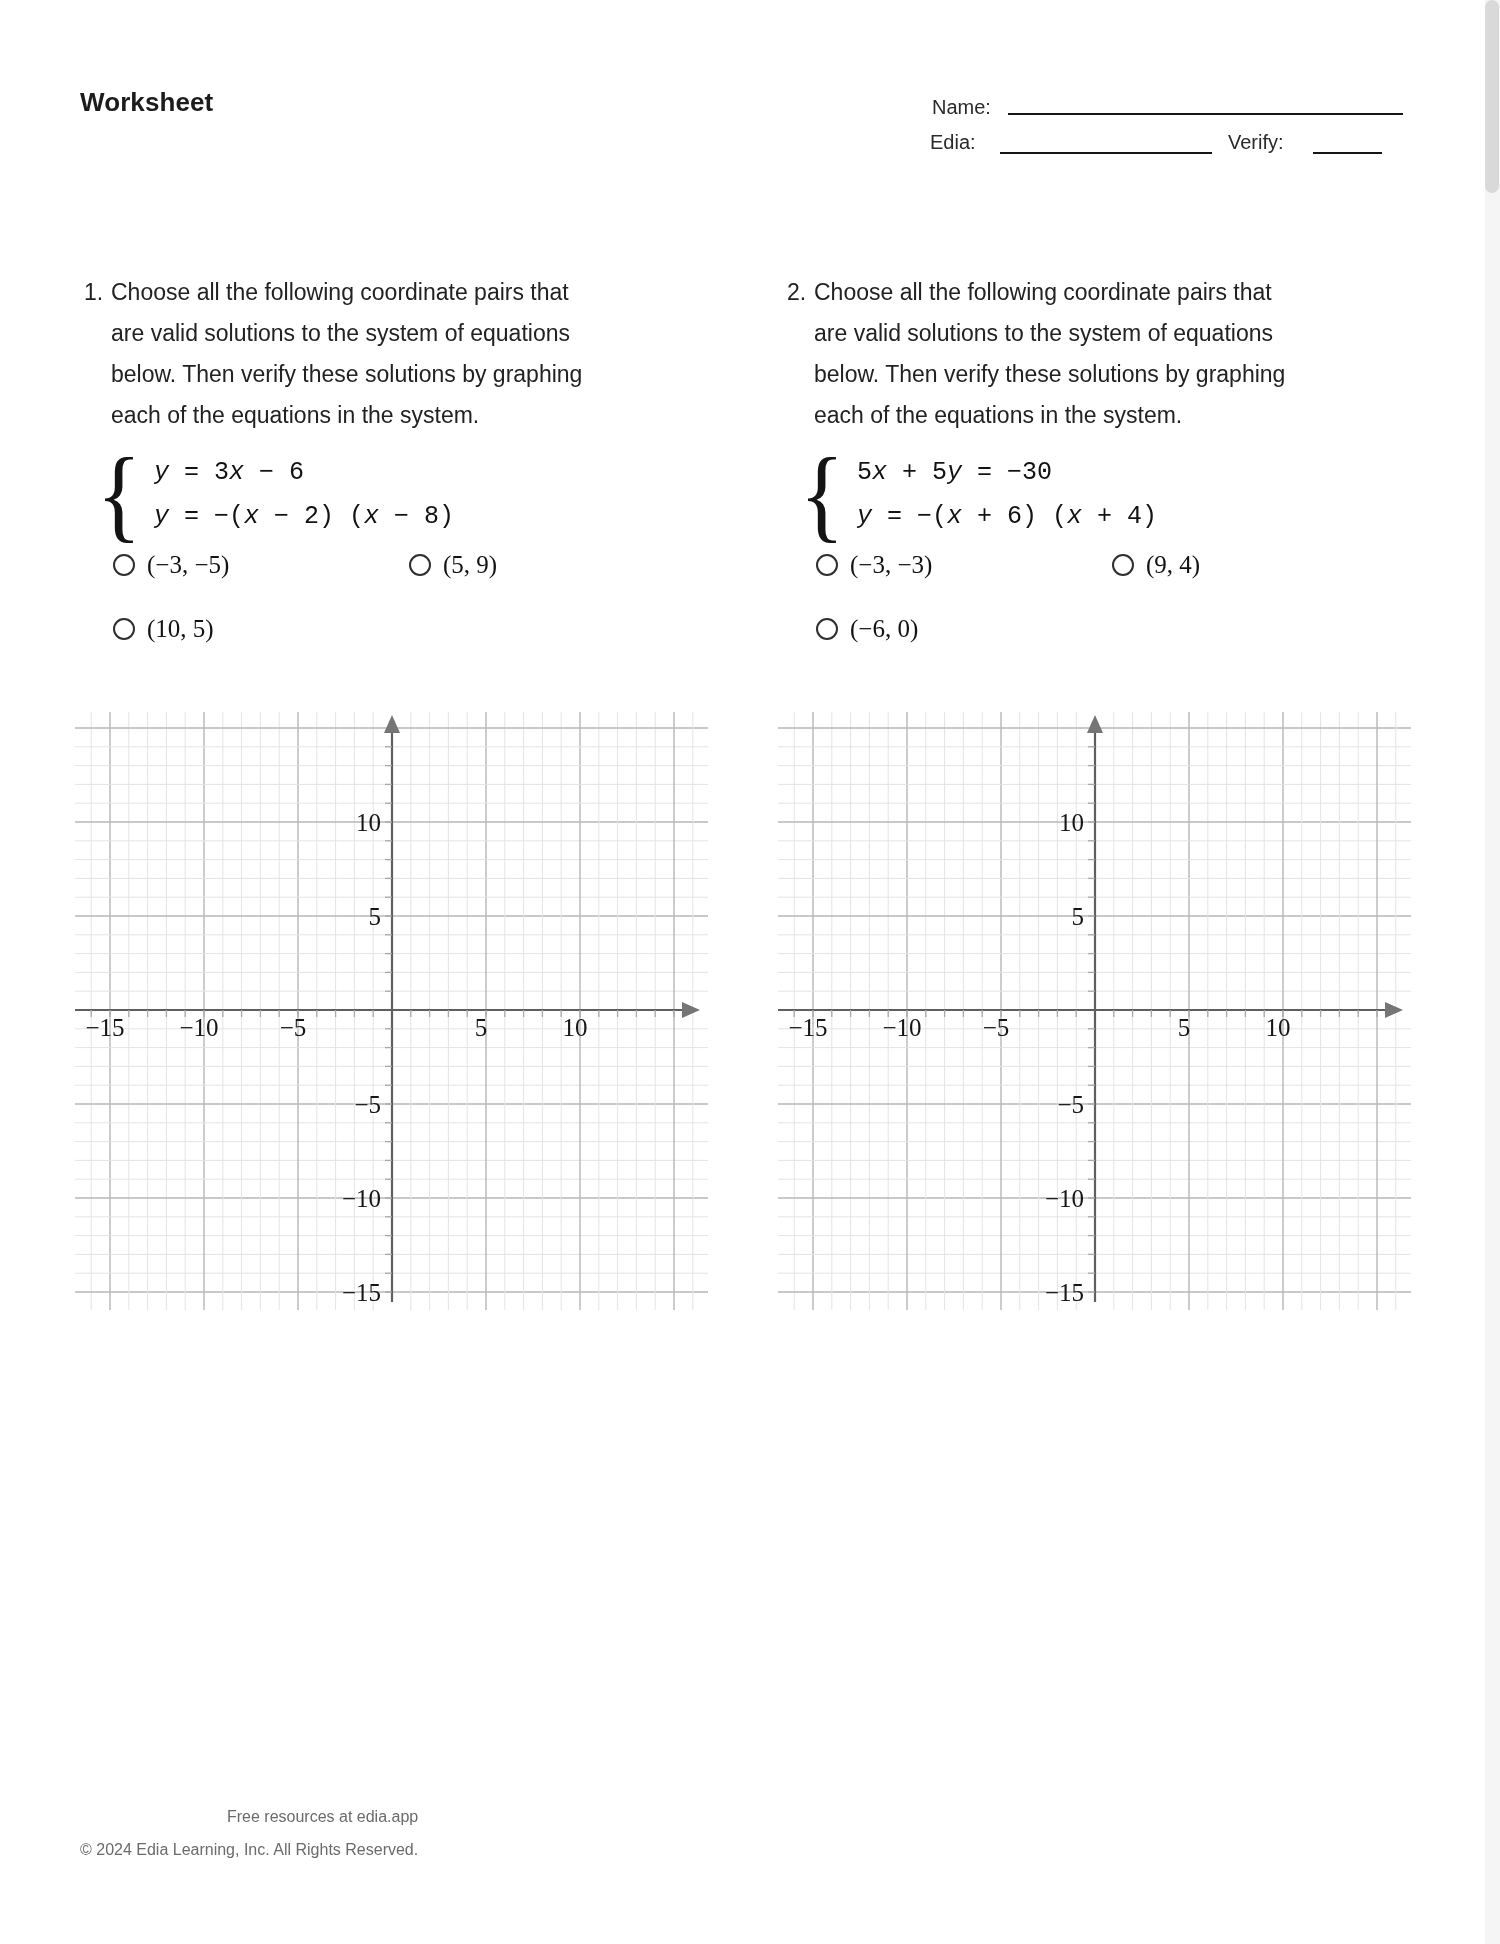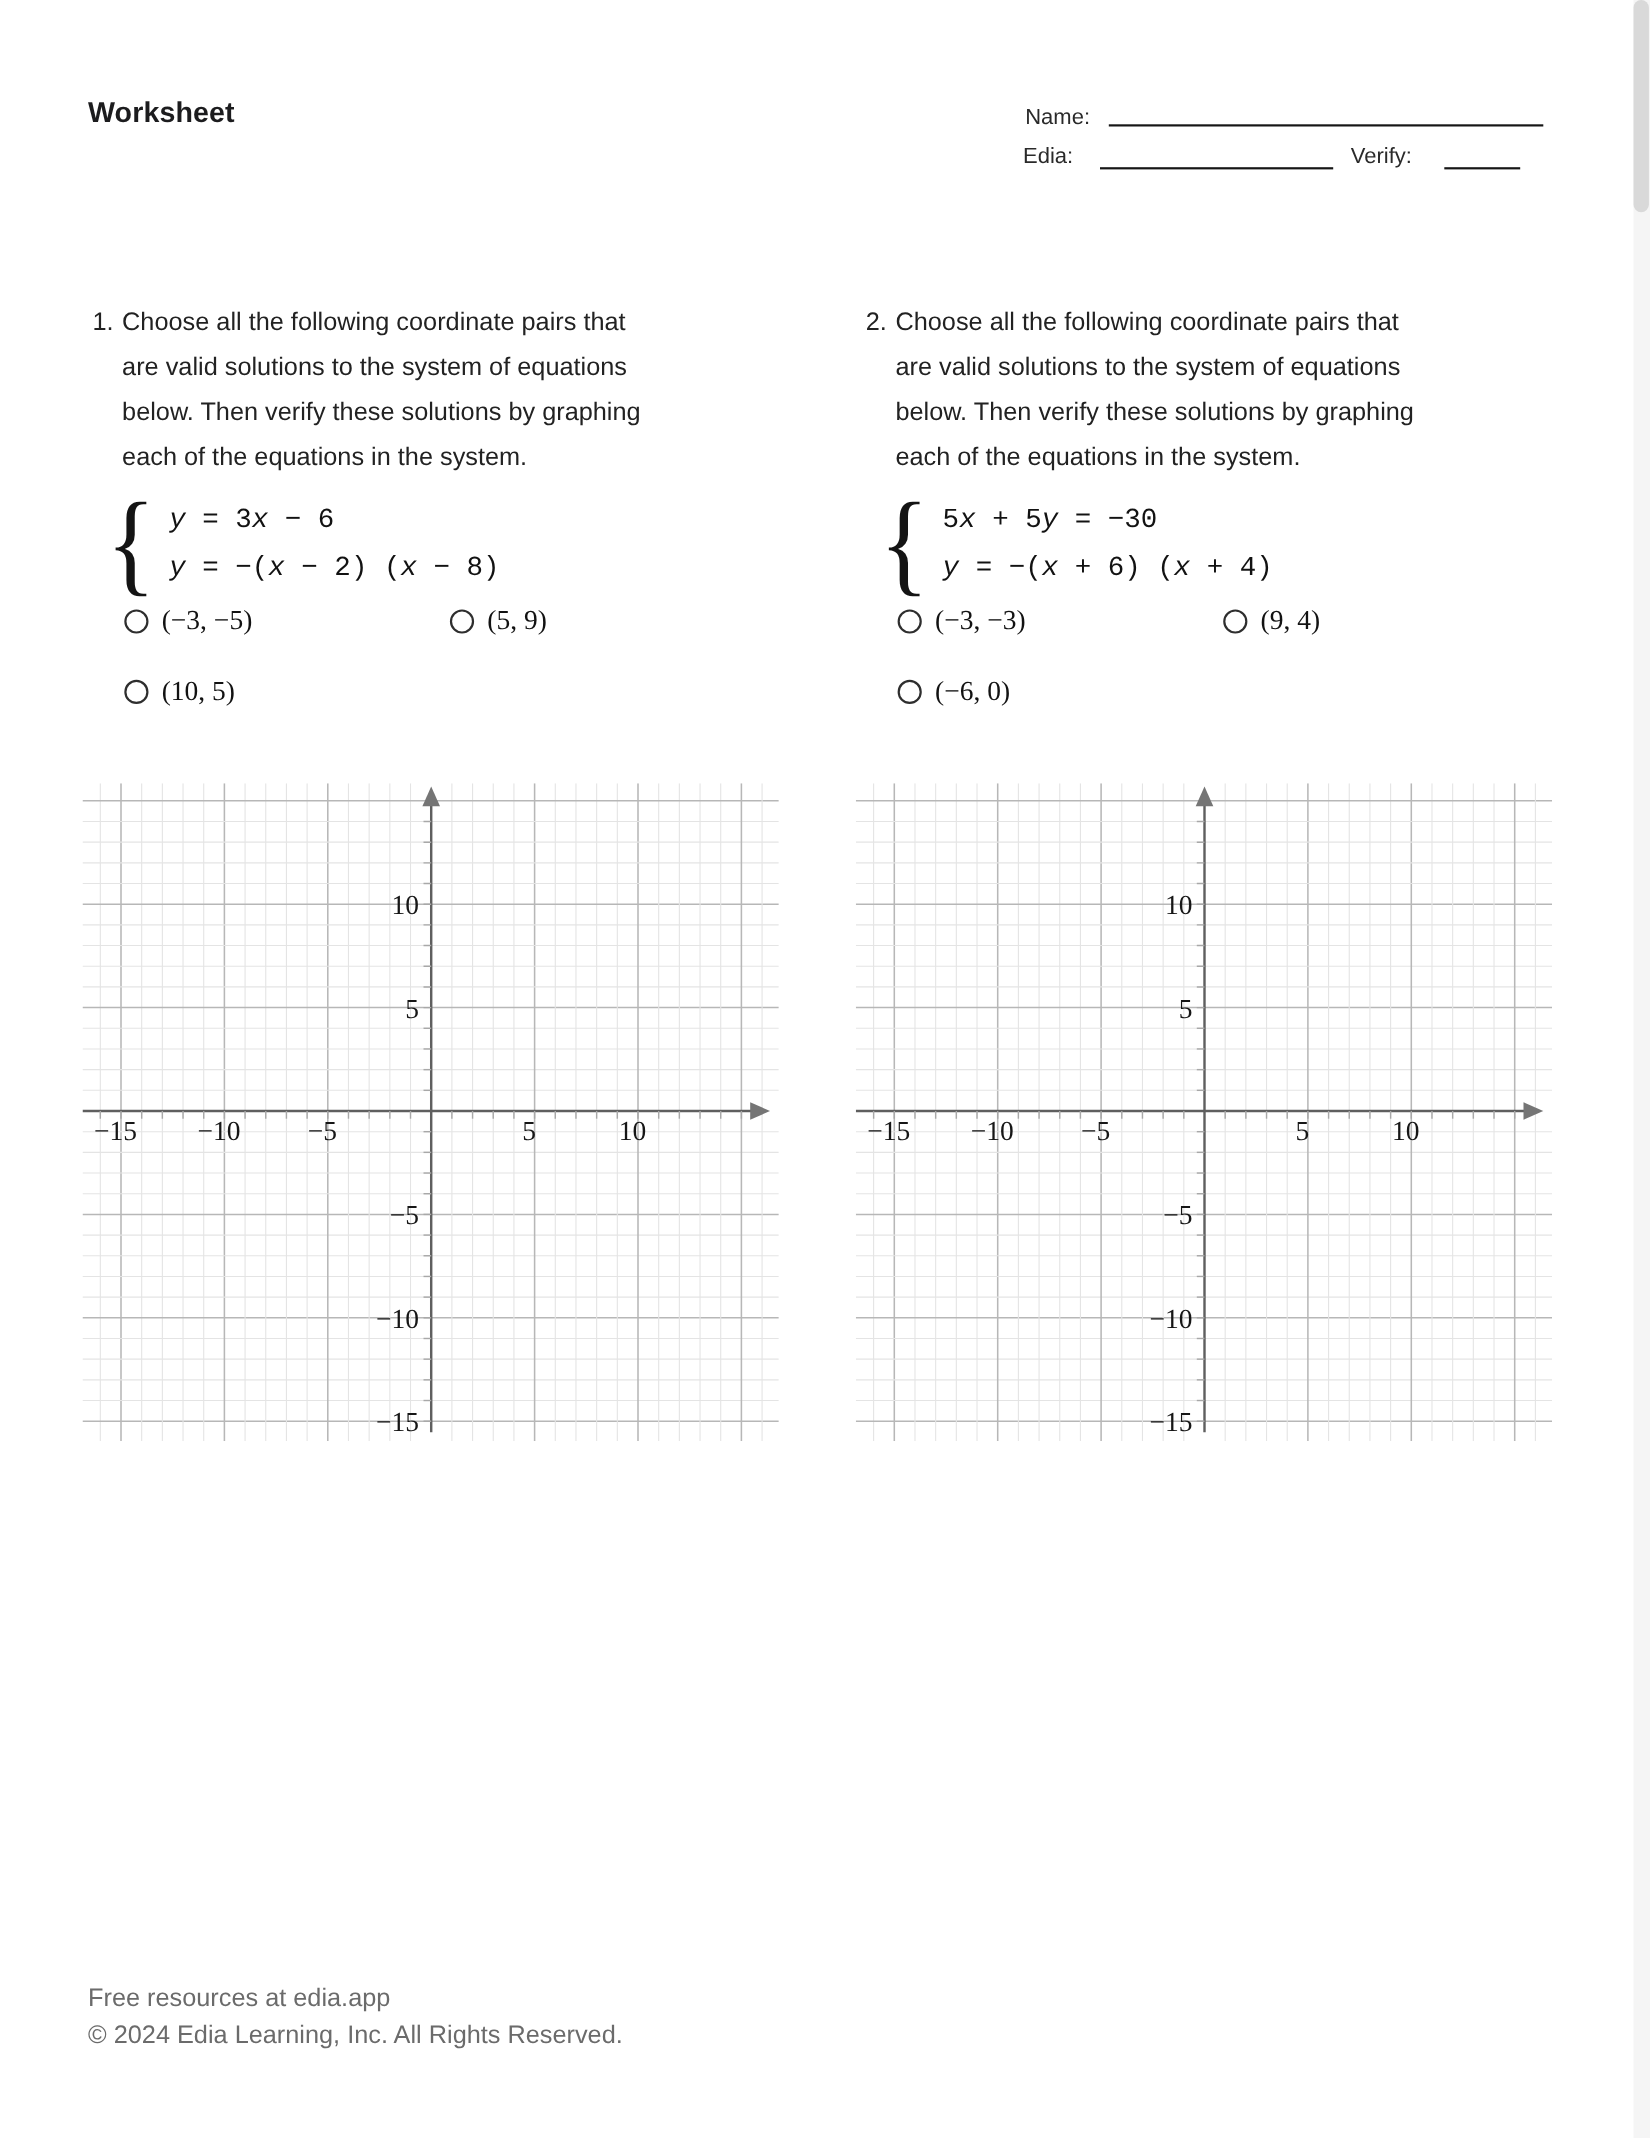--- a/index.html
+++ b/index.html
@@ -30,21 +30,21 @@
   
   .choices{position:absolute;left:0;top:276px;width:600px;height:130px;}
   .choice{position:absolute;display:flex;align-items:center;height:34px;}
   .radio{width:22px;height:22px;border-radius:50%;border:2px solid #2e2e2e;background:#fff;
          box-sizing:border-box;flex:0 0 auto;}
   .choice-label{font-family:"Liberation Serif",serif;font-size:25px;color:#121212;
                 margin-left:12px;white-space:pre;}
   
   svg.grid{position:absolute;left:-9px;top:440px;display:block;}
   
-  .footer{position:absolute;left:80px;top:1800px;font-size:23px;line-height:33px;color:#6b6b6b;}
+  .footer{position:absolute;left:80px;top:1800px;font-size:16px;line-height:33px;color:#6b6b6b;text-align:right;}
   
   .scroll-track{position:absolute;right:0;top:0;width:15px;height:1944px;background:#f5f5f5;}
   .scroll-thumb{position:absolute;left:0px;top:0;width:14px;height:193px;background:#d9d9d9;border-radius:7px;}
 </style>
 </head>
 <body>
 
 <div class="page">
 
   <div class="title">

